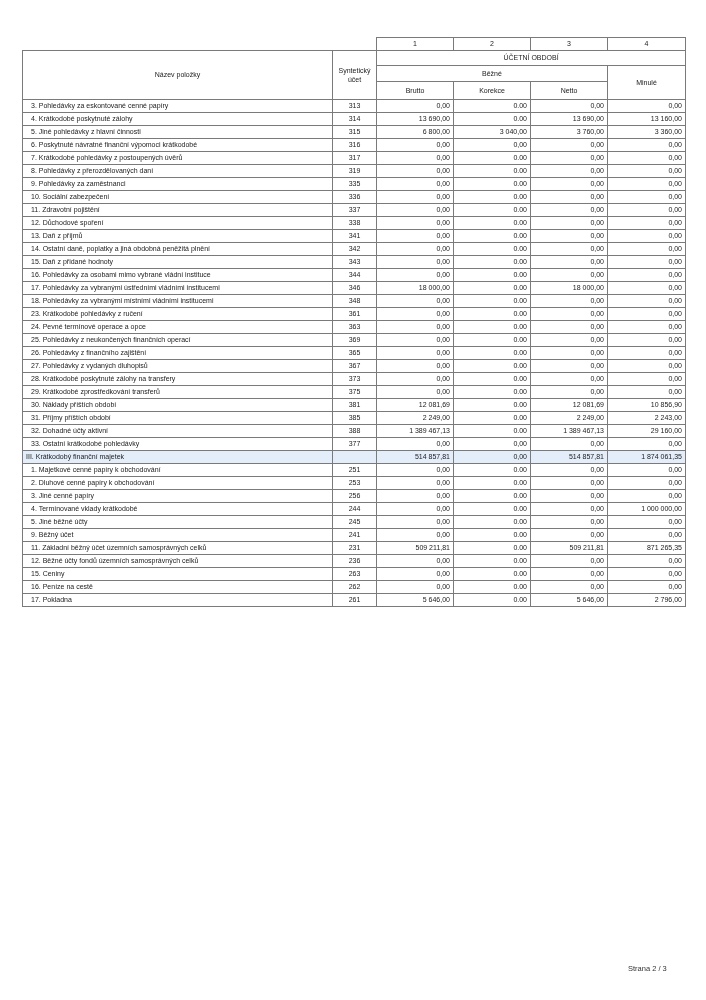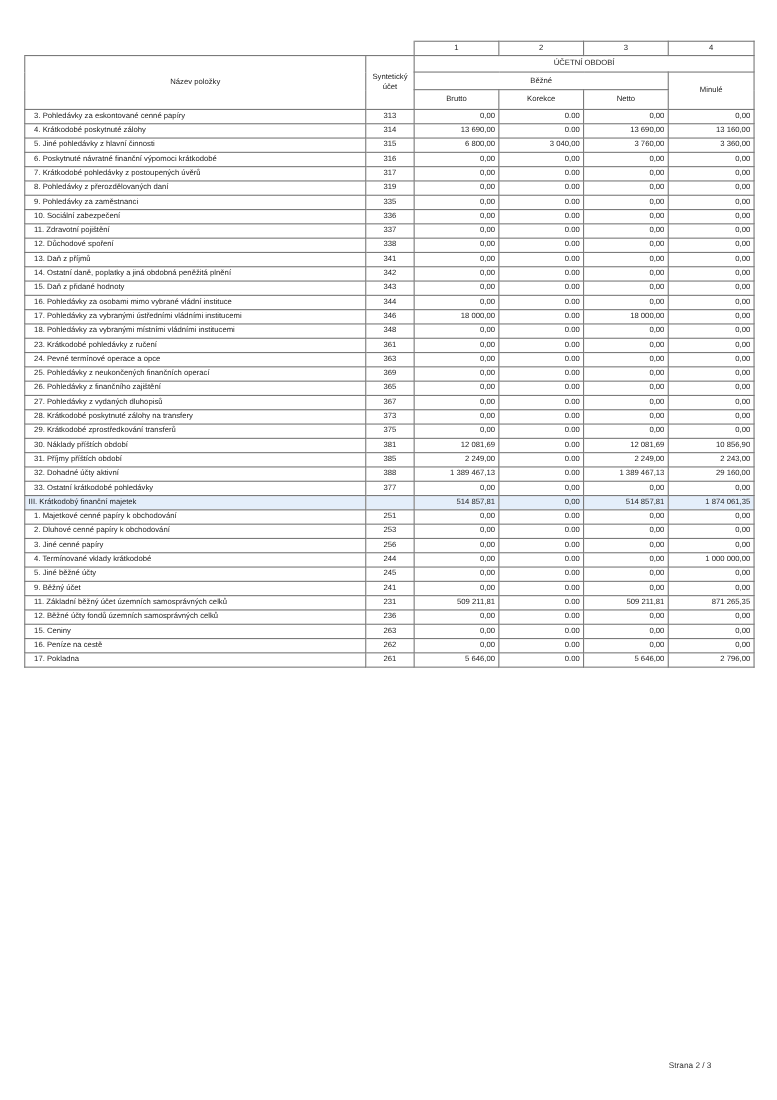--- a/index.html
+++ b/index.html
@@ -9,21 +9,21 @@
   table { border-collapse: collapse; table-layout: fixed; width: 663px; font-size: 7px; }
   td, th { border: 1px solid #7a7a7a; padding: 0 3px; height: 12px; line-height: 12px;
            white-space: nowrap; overflow: hidden; font-weight: normal; }
   th { text-align: center; }
   .blank { border-top: none; border-left: none; border-bottom: 1px solid #7a7a7a; }
   .num { text-align: right; }
   .acc { text-align: center; }
   .name { padding-left: 8px; }
   .section td { background: #e4eefa; }
   .section td.name { padding-left: 3px; }
-  .footer { position: absolute; left: 608px; top: 964px; font-size: 7.5px; color: #333; }
+  .footer { position: absolute; left: 628px; top: 964px; font-size: 7.5px; color: #333; }
 </style>
 </head>
 <body>
 
 <div class="page">
   <table>
     <colgroup>
       <col style="width:310px">
         <col style="width:44px">
         <col style="width:77px">

